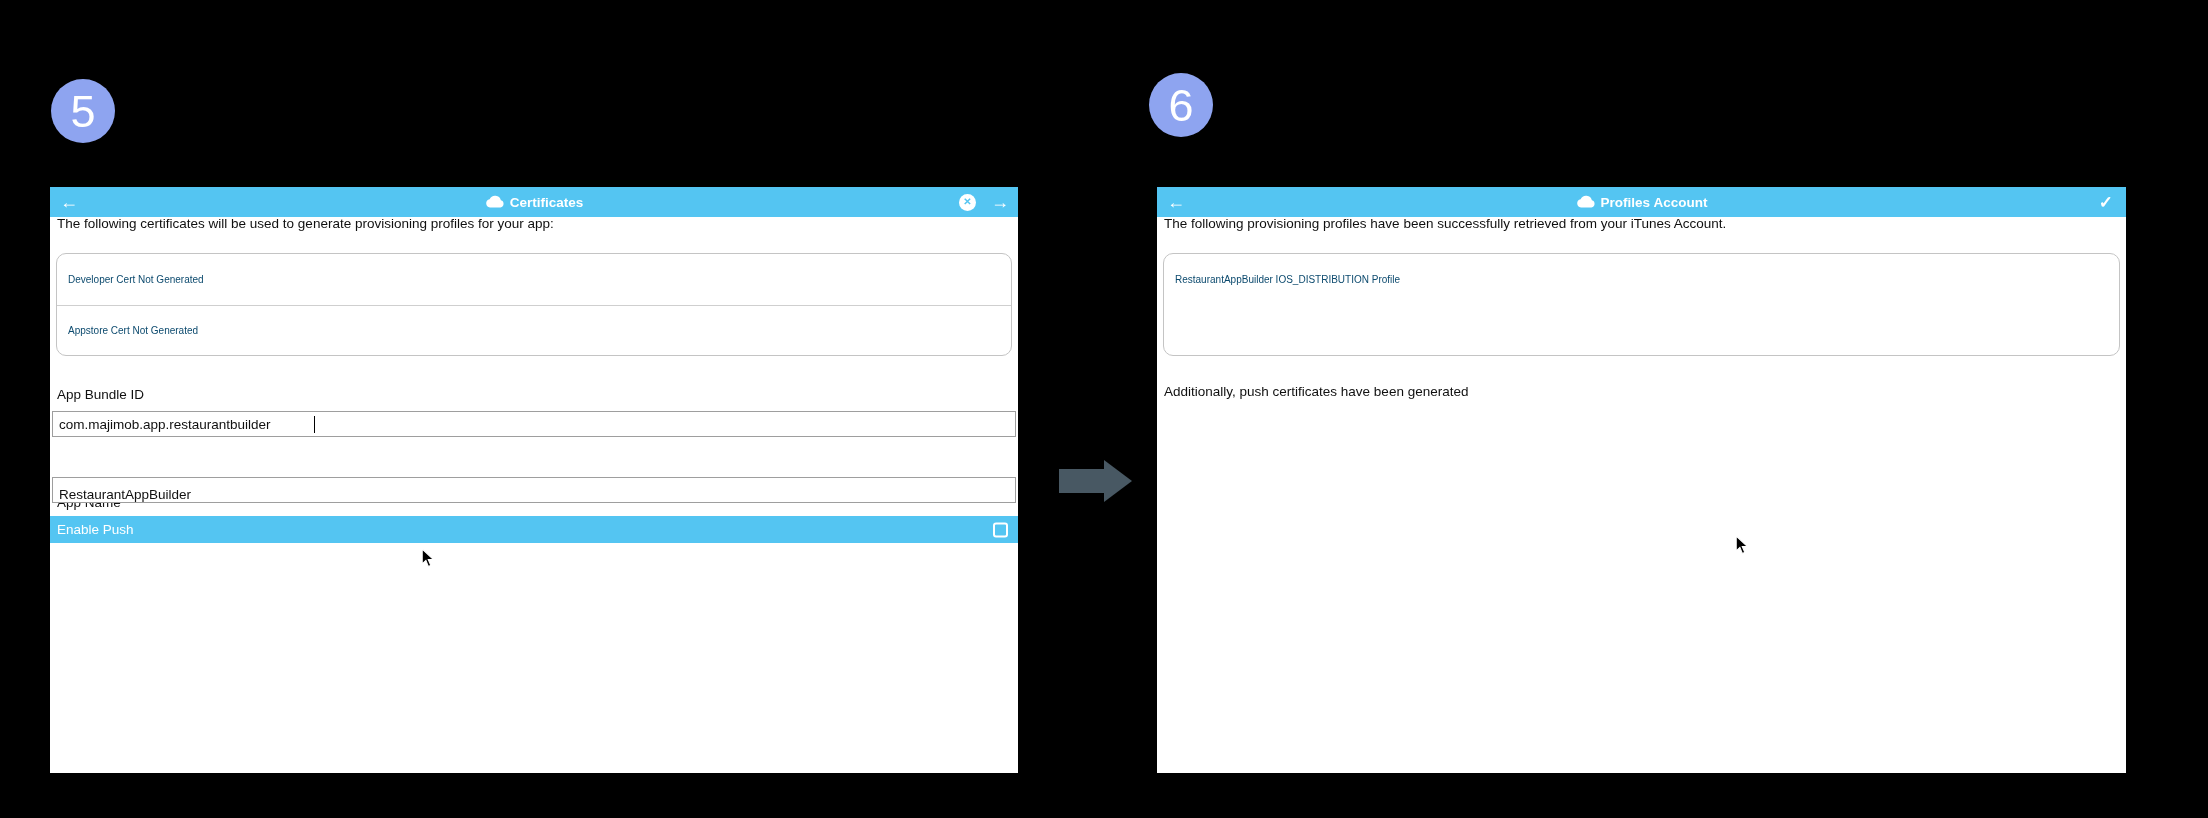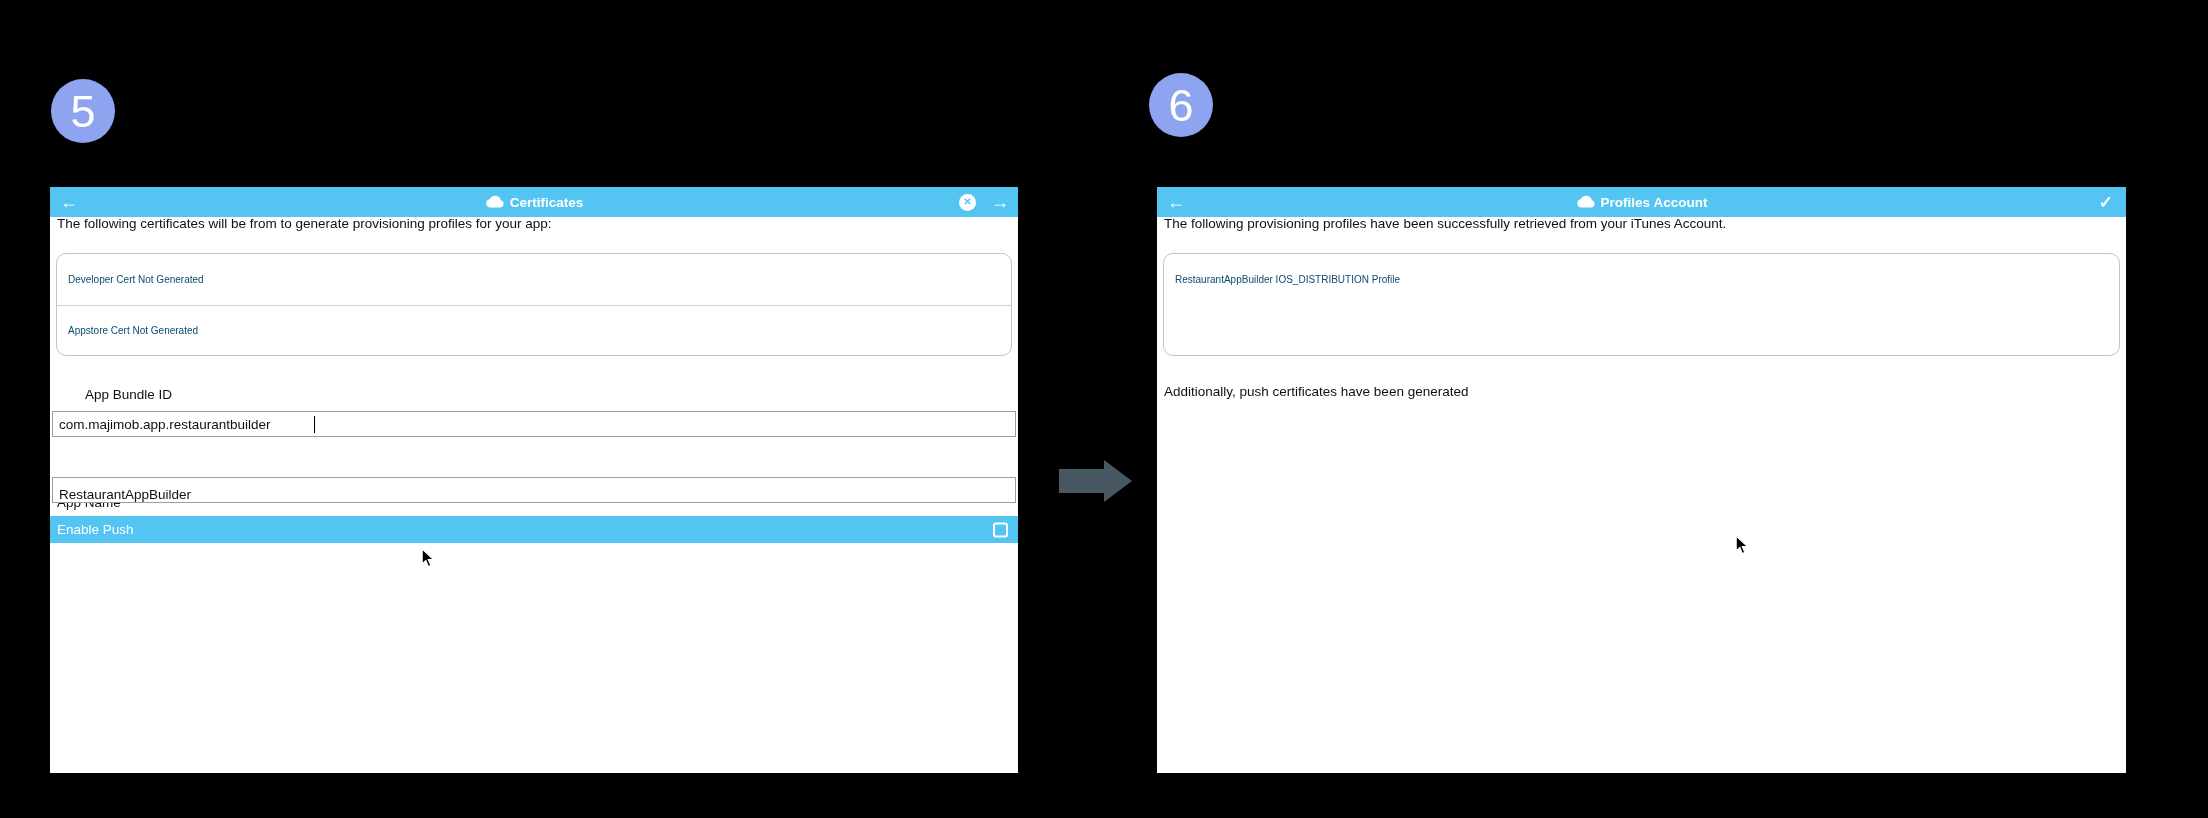--- a/index.html
+++ b/index.html
@@ -49,21 +49,21 @@
     position:absolute; top:66px; left:6px; right:6px; height:103px;
     border:1px solid #c4c4c4; border-radius:10px; background:#fff; overflow:hidden;
   }
   .list-row {
     height:51px; display:flex; align-items:center;
     padding-left:11px; font-size:10px; color:#0c4a6e;
   }
   .list-row + .list-row { border-top:1px solid #cfcfcf; height:50px; }
 
   .field-label { position:absolute; left:7px; font-size:13.5px; color:#101010; }
-  .label-bundle { top:200px;margin-left:28px; }
+  .label-bundle { top:200px; }
   .label-name   { top:266px;margin-top:42px; }
 
   .text-input {
     position:absolute; left:2px; right:2px; height:26px;
     border:1px solid #9e9e9e; background:#fff;
     display:flex; align-items:center; padding-left:6px;
     font-size:13.5px; color:#101010;
   }
   .input-bundle { top:224px;gap:42px; }
   .input-name   { top:290px;align-items:flex-end; }
@@ -116,21 +116,21 @@
         <span>Certificates</span>
       </div>
       <div class="header-right">
         <span class="close-circle">
           <span>✕</span>
         </span>
         <span class="fwd-btn">→</span>
       </div>
     </div>
 
-    <p class="intro">The following certificates will be from to generate provisioning profiles for your app:</p>
+    <p class="intro">The following certificates will be used to generate provisioning profiles for your app:</p>
 
     <div class="list-box">
       <div class="list-row">
         <span>Developer Cert Not Generated</span>
       </div>
       <div class="list-row">
         <span>Appstore Cert Not Generated</span>
       </div>
     </div>
 

